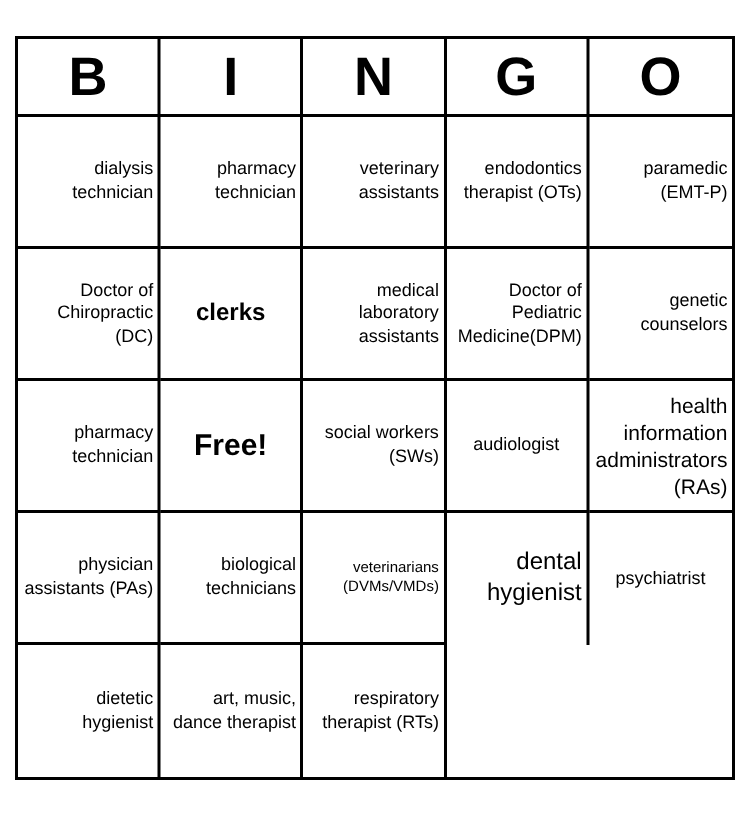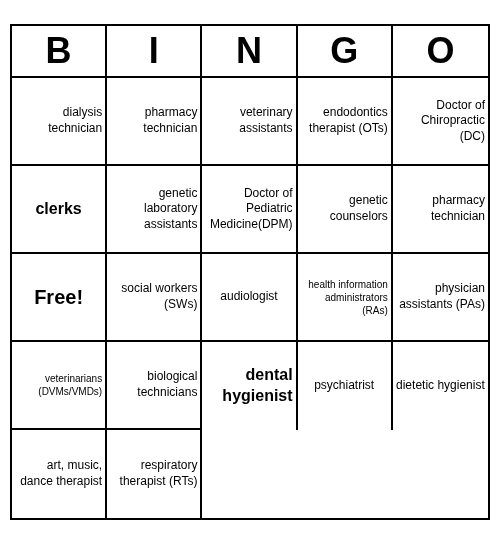--- a/index.html
+++ b/index.html
@@ -64,32 +64,33 @@
       <div class="bingo-header-cell">I</div>
       <div class="bingo-header-cell">N</div>
       <div class="bingo-header-cell">G</div>
       <div class="bingo-header-cell">O</div>
     </div>
   <div class="bingo-grid">
   <div class="bingo-cell">dialysis technician</div>
       <div class="bingo-cell">pharmacy technician</div>
       <div class="bingo-cell">veterinary assistants</div>
       <div class="bingo-cell">endodontics therapist (OTs)</div>
+      <div class="bingo-cell">paramedic (EMT-P)</div>
       <div class="bingo-cell">Doctor of Chiropractic (DC)</div>
       <div class="bingo-cell" style="font-weight: bold; font-size: 16px;">clerks</div>
-      <div class="bingo-cell">genetic laboratory assistants</div>
+      <div class="bingo-cell">medical laboratory assistants</div>
       <div class="bingo-cell">Doctor of Pediatric Medicine(DPM)</div>
       <div class="bingo-cell">genetic counselors</div>
       <div class="bingo-cell">pharmacy technician</div>
       <div class="bingo-cell" style="font-weight: bold; font-size: 20px;">Free!</div>
       <div class="bingo-cell">social workers (SWs)</div>
       <div class="bingo-cell">audiologist</div>
-      <div class="bingo-cell" style="font-size: 10px;">health information administrators (RAs)</div>
+      <div class="bingo-cell" style="font-size: 14px;">health information administrators (RAs)</div>
       <div class="bingo-cell">physician assistants (PAs)</div>
+      <div class="bingo-cell">biological technicians</div>
       <div class="bingo-cell" style="font-size: 10px;">veterinarians (DVMs/VMDs)</div>
-      <div class="bingo-cell">biological technicians</div>
-      <div class="bingo-cell" style="font-weight: bold; font-size: 16px;">dental hygienist</div>
+      <div class="bingo-cell" style="font-weight: normal; font-size: 16px;">dental hygienist</div>
       <div class="bingo-cell">psychiatrist</div>
       <div class="bingo-cell">dietetic hygienist</div>
       <div class="bingo-cell">art, music, dance therapist</div>
       <div class="bingo-cell">respiratory therapist (RTs)</div>
     </div>
 </div>
 
 </body></html>

